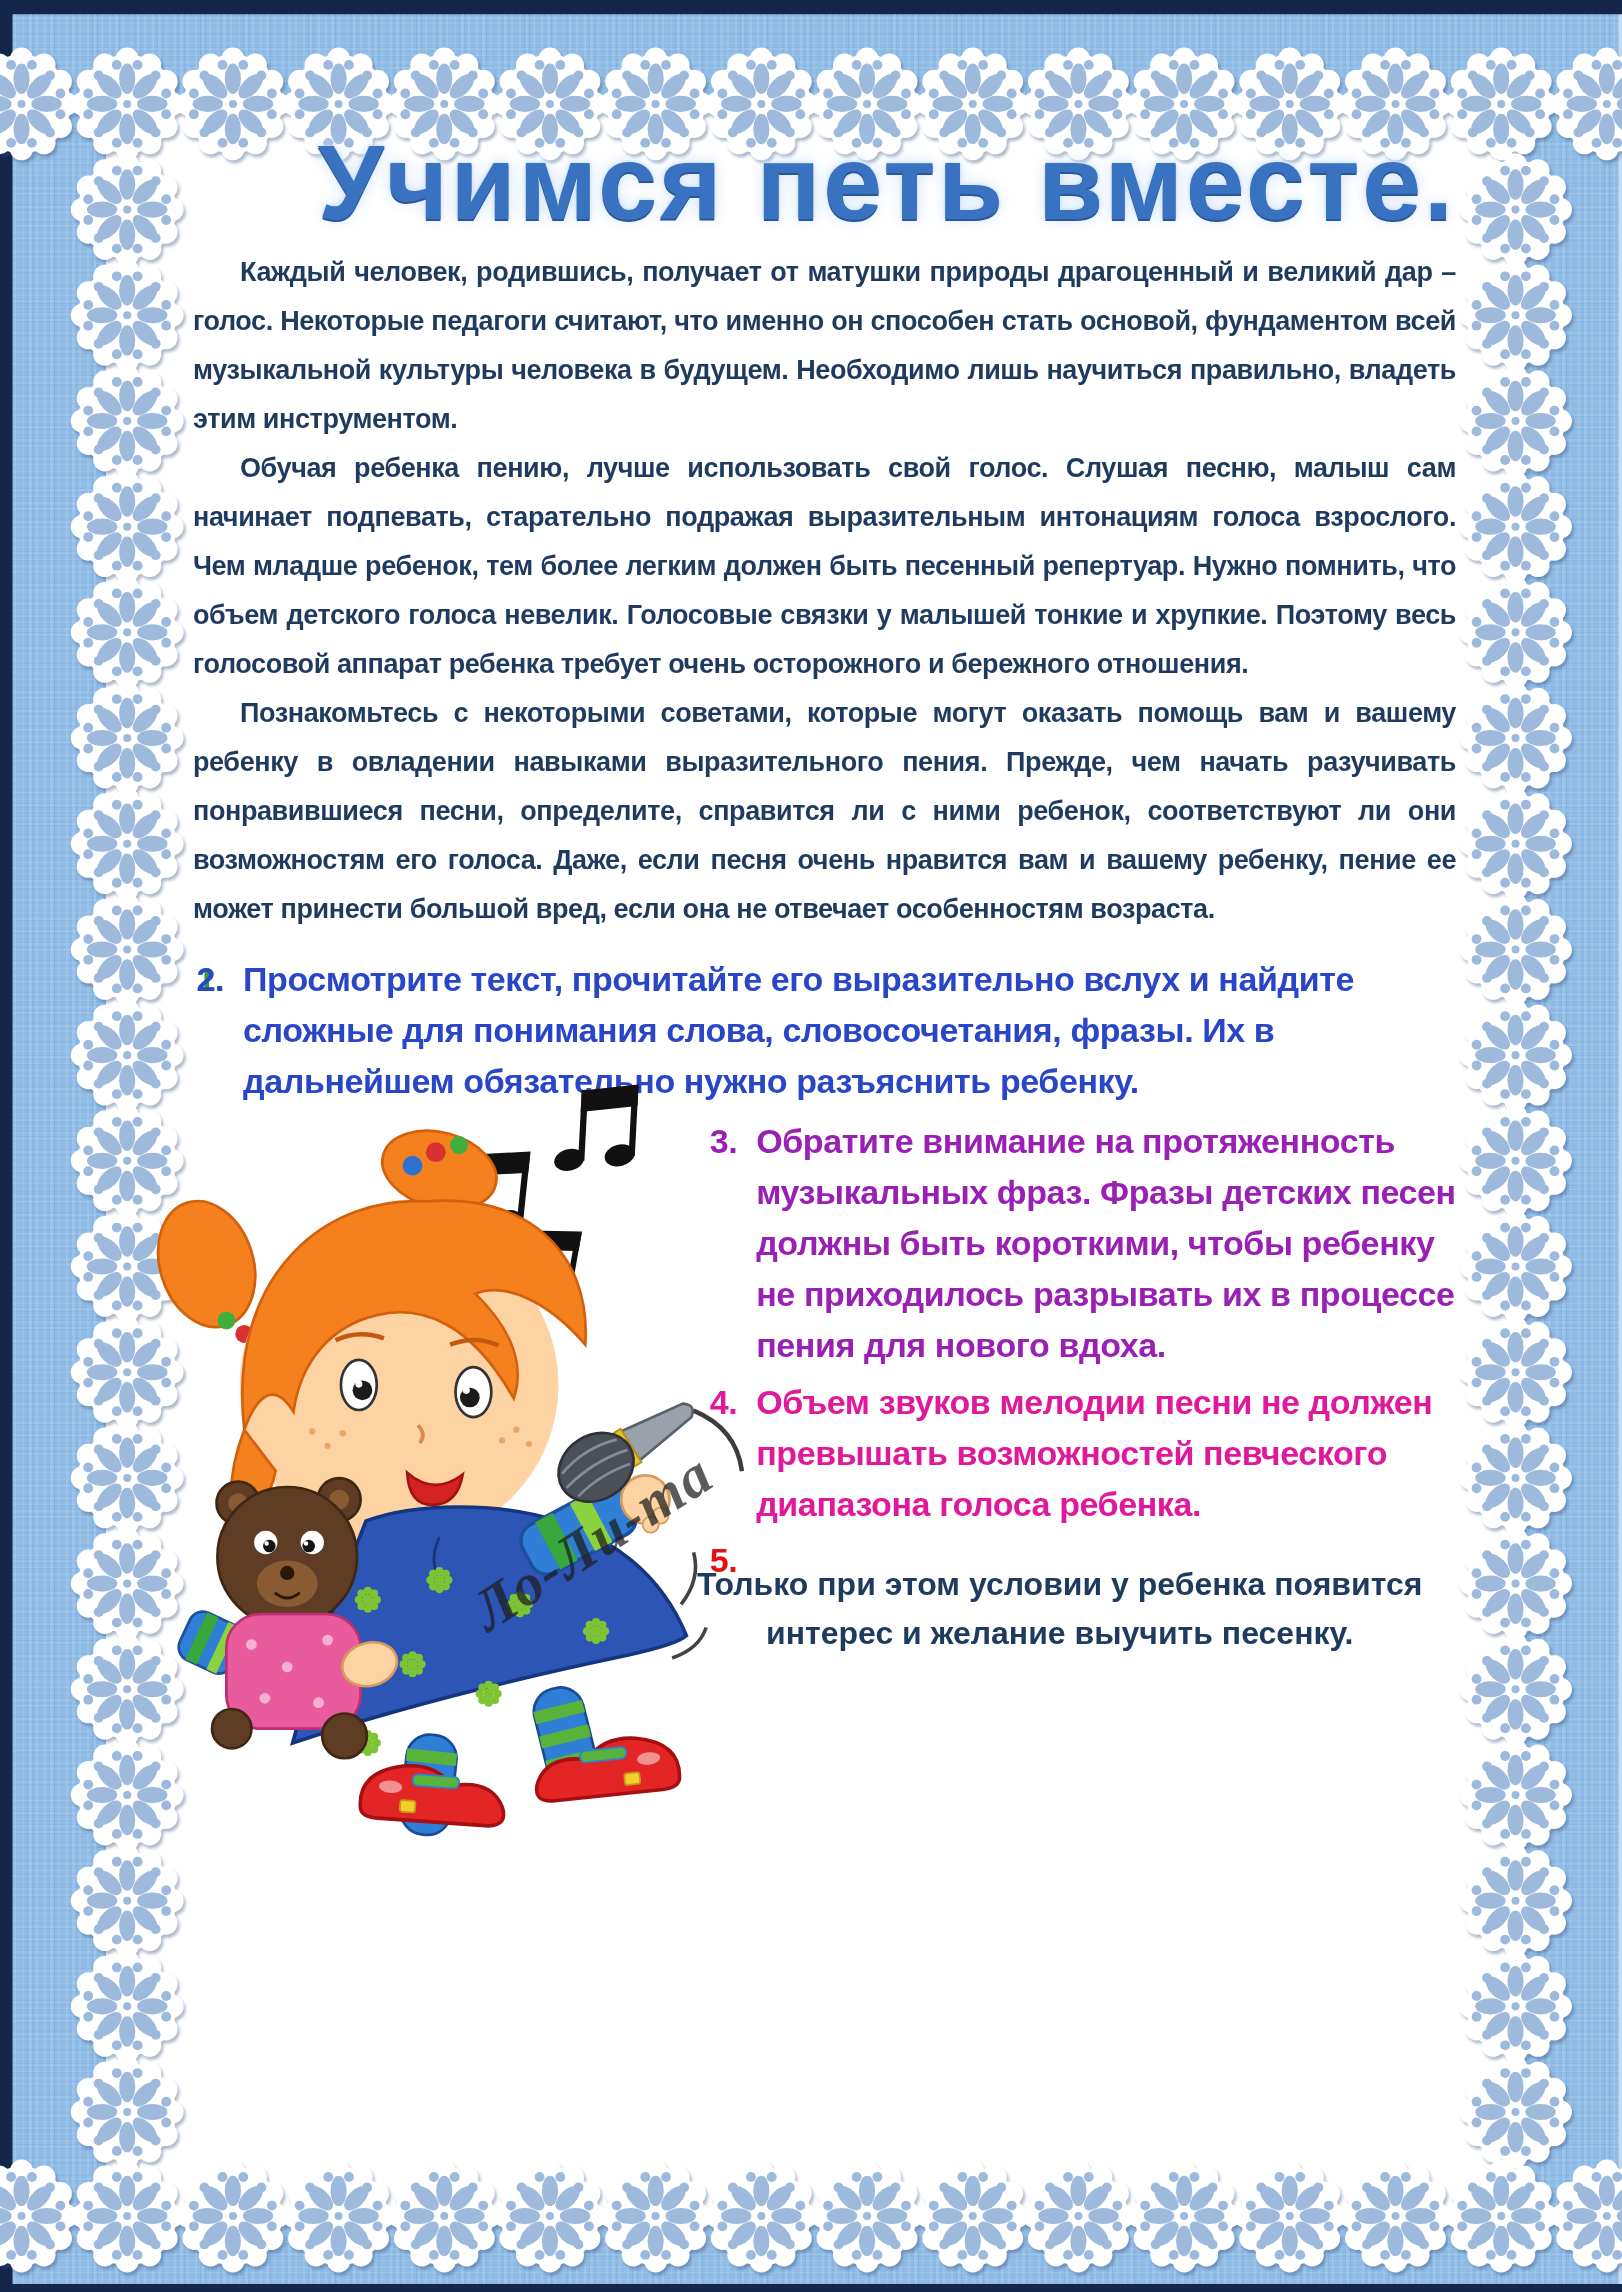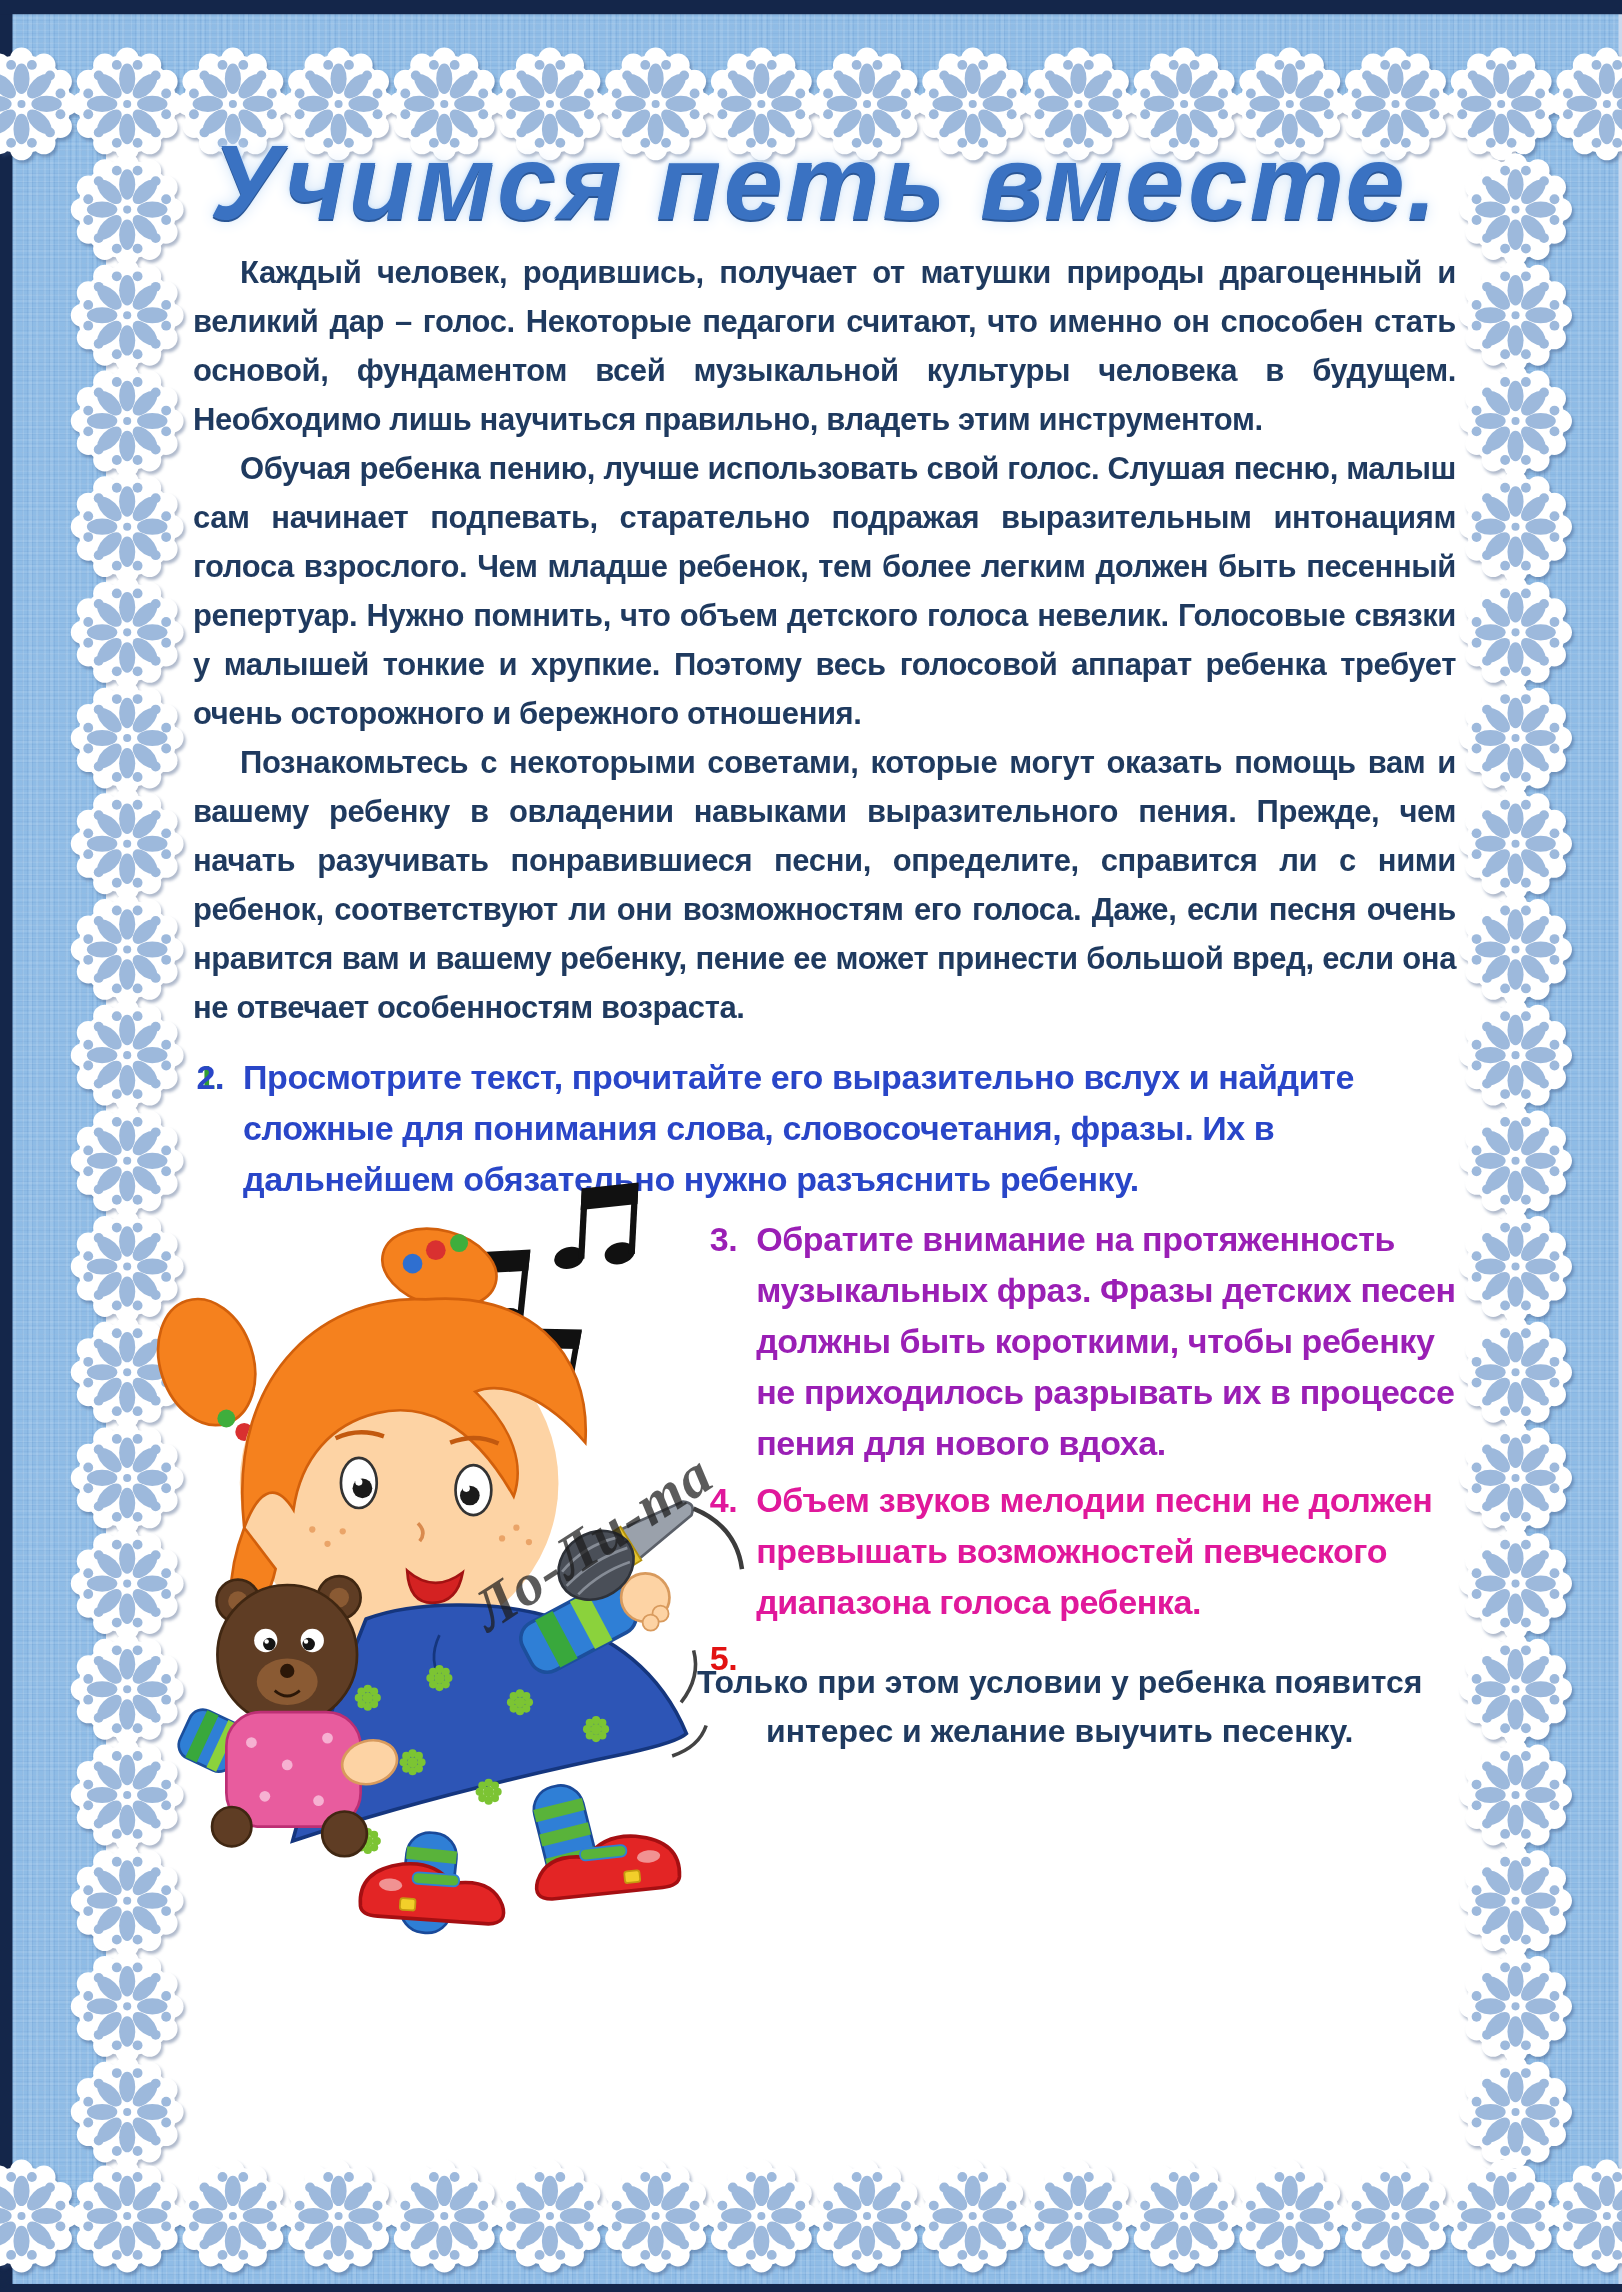--- a/index.html
+++ b/index.html
@@ -19,29 +19,28 @@
     position:absolute;left:106px;top:100px;width:1410px;height:2114px;
     background:#ffffff;border-radius:34px;z-index:1;
   }
   #lace{position:absolute;left:0;top:0;z-index:2;
         filter:drop-shadow(2.7px 3.6px 1.8px rgba(55,80,125,.40));}
   .content{
     position:absolute;left:193px;top:125px;width:1263px;z-index:3;
     color:#1f3a5f;
   }
   .title{
-    margin:0 0 9px 0;text-align:center;
+    margin:0 0 9px 0;text-align:right;
     font-weight:bold;font-size:106px;line-height:1.08;letter-spacing:2.7px;
     color:#3a72c2;
     text-shadow:0 1.8px 0 #2a5696, 0 0 16px #cfe3f8, 0 0 3.6px #a8cbf0, 0 0 1.8px #ffffff;
-    font-style:italic;
   }
   p.body{
     margin:0;text-align:justify;text-indent:47px;
-    font-weight:bold;font-size:31px;line-height:49px;letter-spacing:-0.4px;
+    font-weight:bold;font-size:27px;line-height:49px;letter-spacing:-0.4px;
     color:#1f3a5f;
   }
   .heading{
     margin:16px 0 0 0;text-align:center;
     font-family:"Liberation Serif",serif;font-weight:bold;
     font-size:52px;line-height:68px;letter-spacing:0.9px;color:#e2761b;
   }
   .list-top{margin-top:19.7px;}
   .item{
     position:relative;padding-left:50px;margin-bottom:5.4px;

